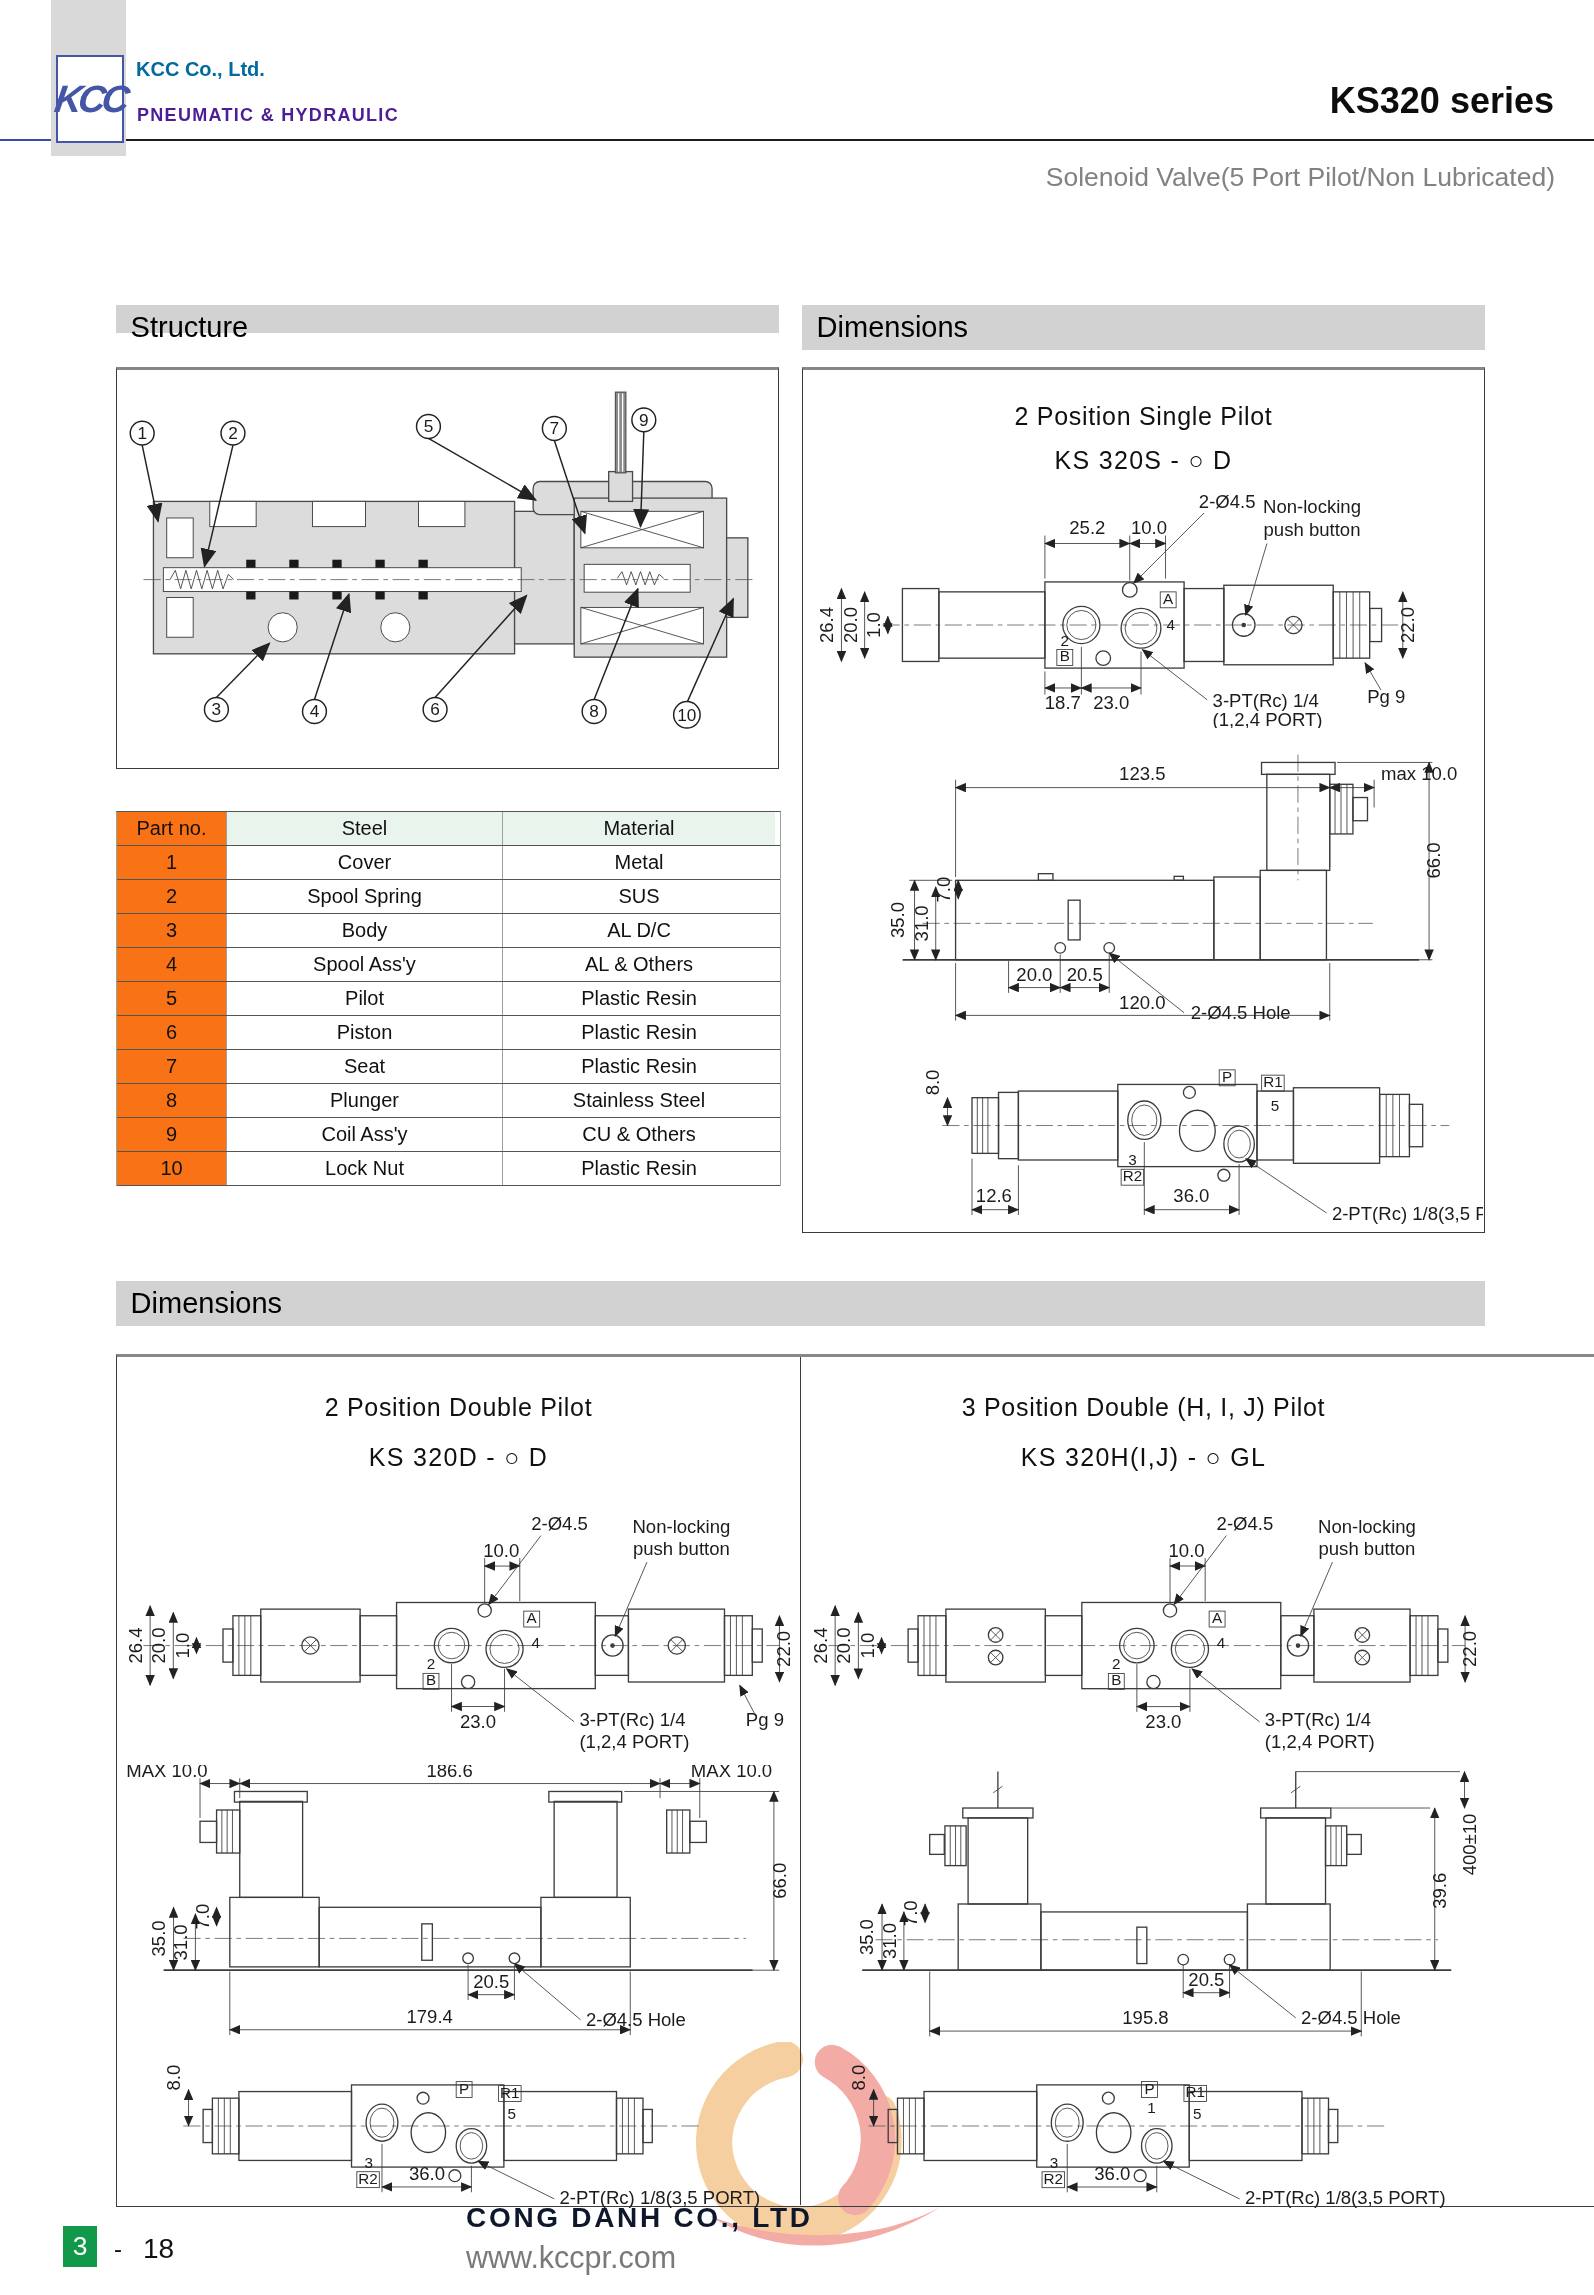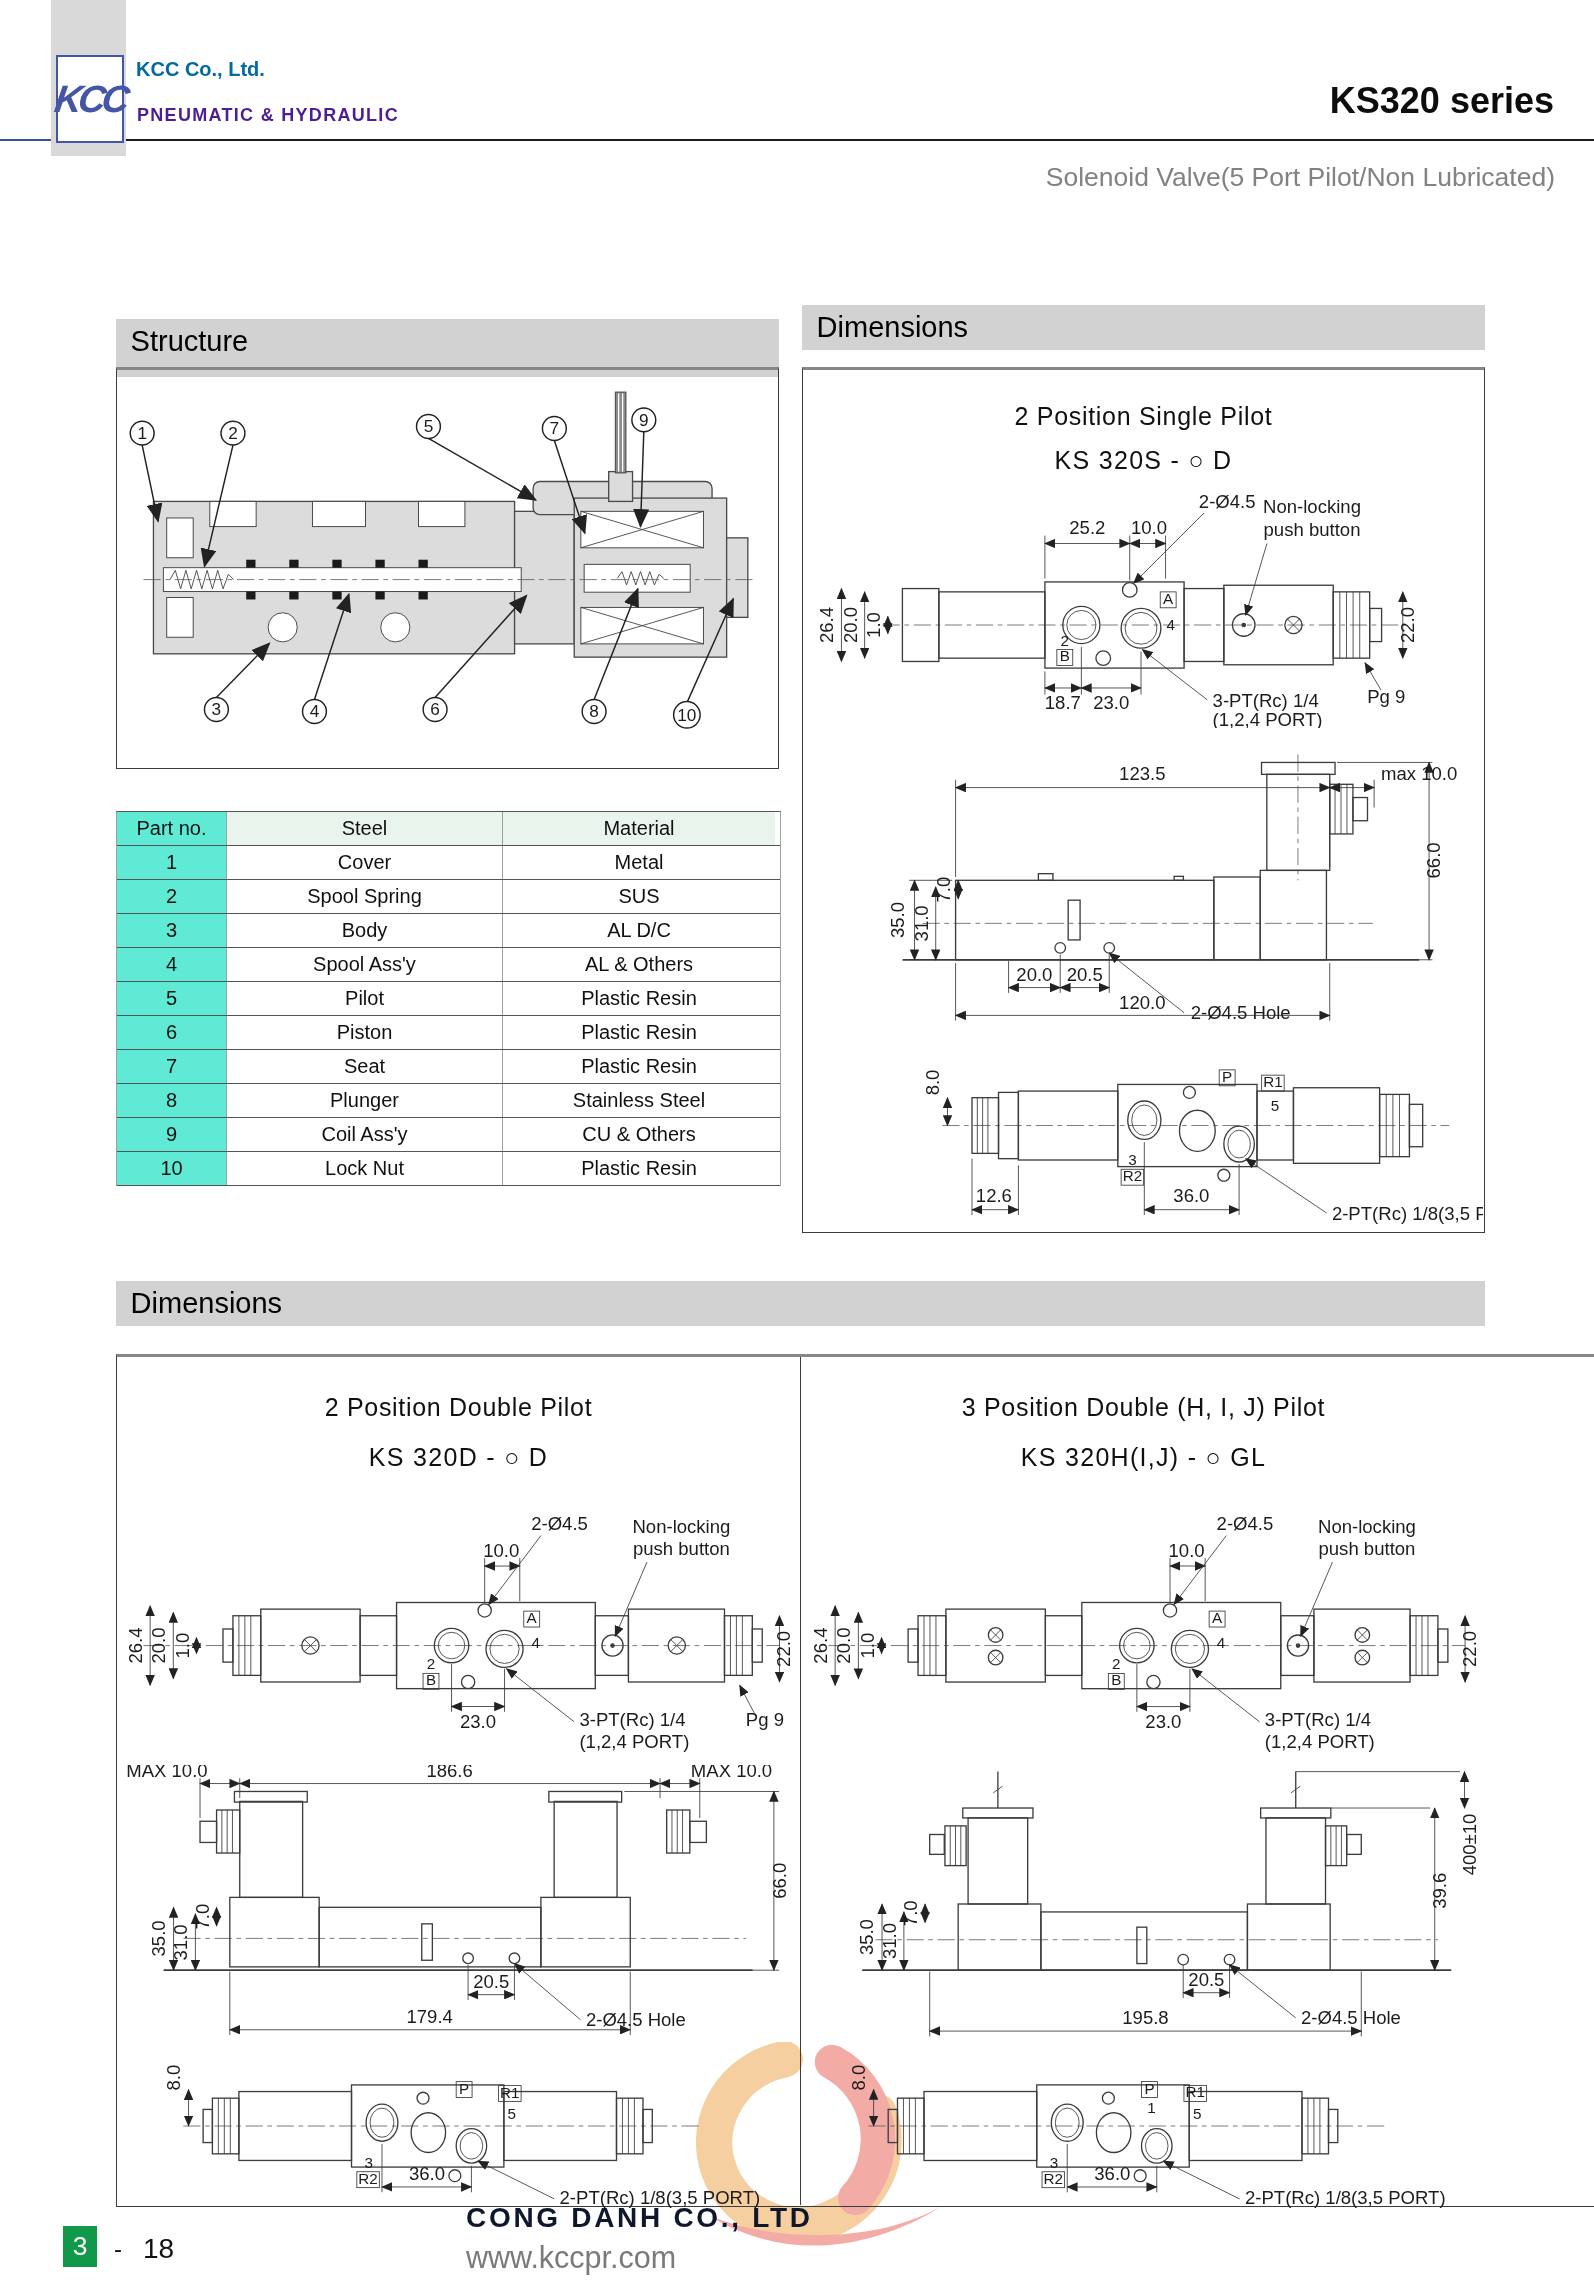--- a/index.html
+++ b/index.html
@@ -17,21 +17,21 @@
   .logobox{background:#fff;border:2.7px solid #4456a5;display:flex;align-items:center;justify-content:center}
   .logotxt{color:#4456a5;font-size:38px;font-weight:bold;font-style:italic;letter-spacing:-4px;transform:skewX(-8deg)}
   .company{font-size:20px;font-weight:600;color:#0369a1}
   .tagline{font-size:18px;font-weight:700;color:#4c1d95;letter-spacing:1.3px}
   .series{font-size:36px;font-weight:600;color:#0d0d0d;text-align:right}
   .subtitle{font-size:26.5px;color:#828282;text-align:right}
   
   #parts-table{border-top:1.3px solid #555;border-left:1.3px solid #9aa39c;border-right:1.3px solid #9aa39c}
   .trow{display:flex;border-bottom:1.3px solid #555;height:33px}
   .tc{display:flex;align-items:center;justify-content:center;font-size:20px;color:#111;box-sizing:border-box}
-  .tc1{width:110px;background:#5eead4;border-right:1.3px solid #9aa39c}
+  .tc1{width:110px;background:#f97316;border-right:1.3px solid #9aa39c}
   .tc2{width:276px;border-right:1.3px solid #9aa39c}
   .tc3{width:272px}
   .thead .tc2,.thead .tc3{background:#e9f4ec}
   
   svg text{font-family:"Liberation Sans",sans-serif;font-size:28px;fill:#1c1c1c}
   svg text.pl{font-size:23px}
   svg text.cotext{font-size:26px}
   .ln{fill:none;stroke:#3c3c3c;stroke-width:2}
   .tn{fill:none;stroke:#3c3c3c;stroke-width:1.3}
   .bs{fill:none;stroke:#3c3c3c;stroke-width:2.6}
@@ -52,21 +52,21 @@
   <div class="abs logobox" style="left:56px;top:55px;width:64px;height:84px">
     <span class="logotxt">KCC</span>
   </div>
   <div class="abs company" style="left:136px;top:58px">KCC Co., Ltd.</div>
   <div class="abs tagline" style="left:137px;top:105px">PNEUMATIC &amp; HYDRAULIC</div>
   <div class="abs" style="left:126px;top:139px;width:1469px;height:2px;background:#1c1c1c"></div>
   <div class="abs" style="left:0;top:139px;width:51px;height:2px;background:#3b4da8"></div>
   <div class="abs series" style="left:928px;top:80px;width:626px">KS320 series</div>
   <div class="abs subtitle" style="left:663px;top:162px;width:892px">Solenoid Valve(5 Port Pilot/Non Lubricated)</div>
 
-  <div class="abs bar" style="left:116px;top:319px;width:663px;height:58px">
+  <div class="abs bar" style="left:116px;top:305px;width:663px;height:28px">
     <span>Structure</span>
   </div>
   <div class="abs bar" style="left:802px;top:305px;width:683px;height:45px">
     <span>Dimensions</span>
   </div>
 
   <div class="abs box" style="left:116px;top:367px;width:663px;height:402px">
     <svg width="660" height="398" viewBox="0 0 996 600">
       <defs>
         <marker id="sa" markerWidth="13" markerHeight="11" refX="12" refY="5.5" orient="auto-start-reverse">

